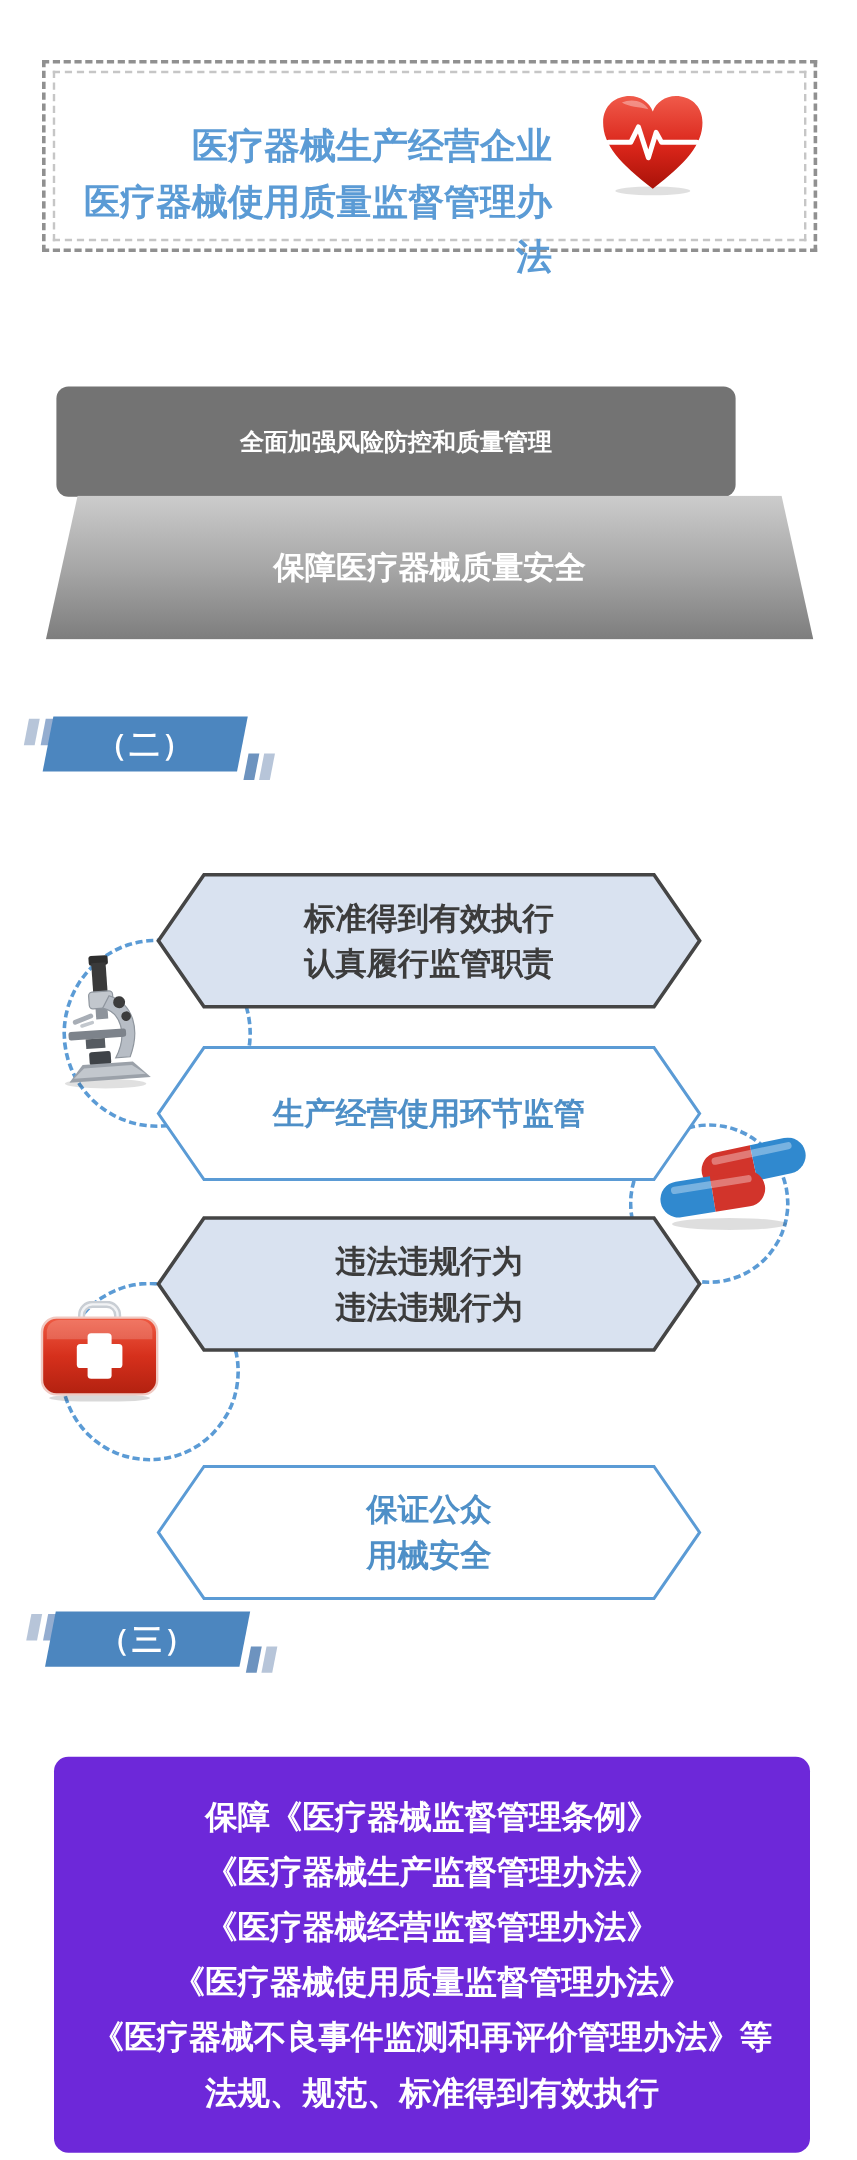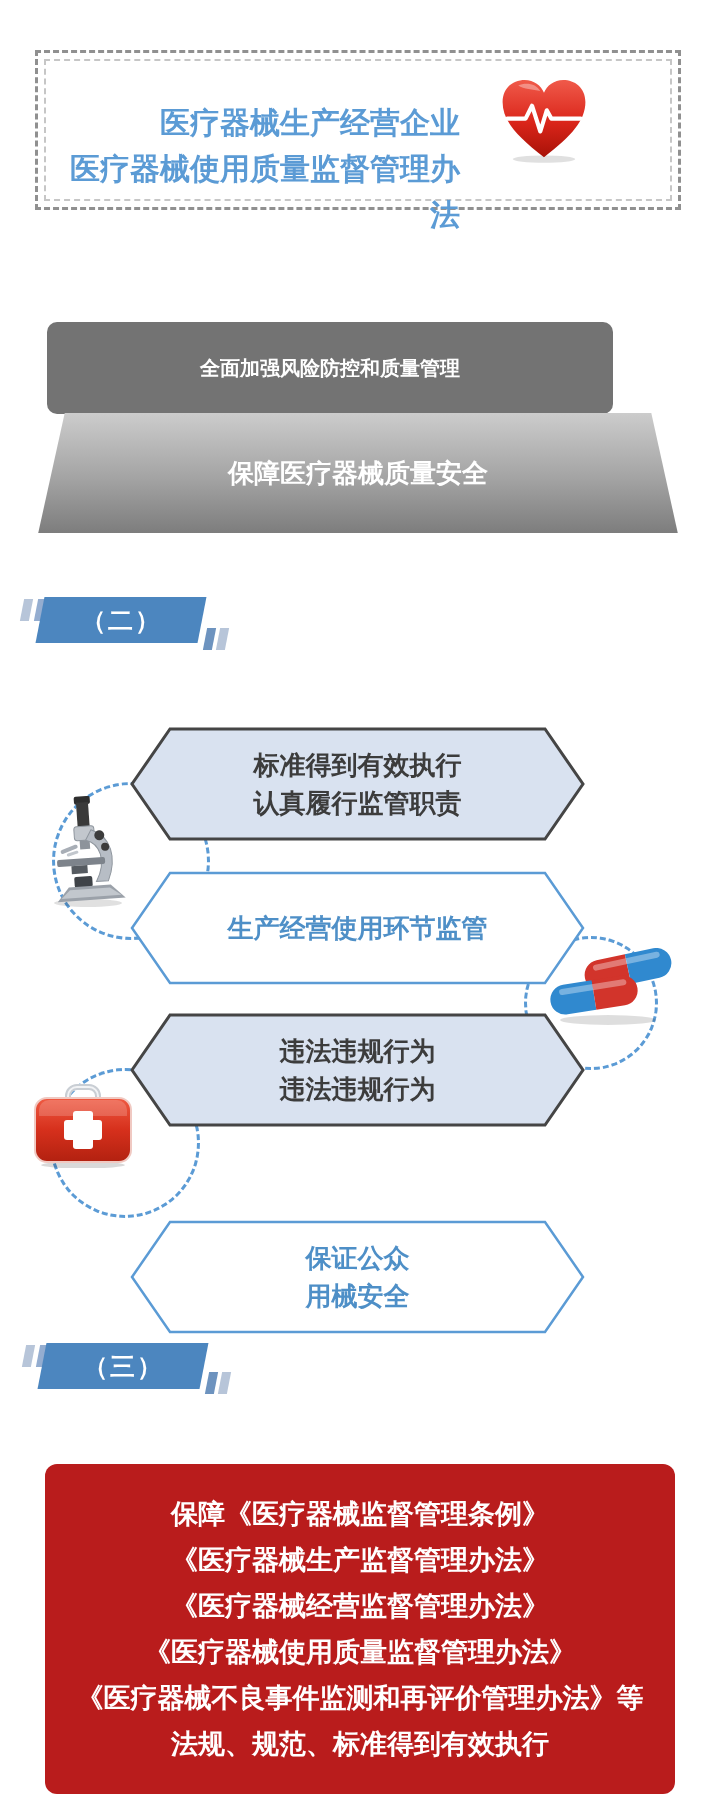--- a/index.html
+++ b/index.html
@@ -68,21 +68,21 @@
     display:flex;flex-direction:column;align-items:center;justify-content:center;
     font-size:26px;line-height:38px;text-align:center;
   }
   .hex-dark-text{color:#3c3c3c;}
   .hex-blue-text{color:#4e8fc7;}
 
   .dash-circle{border:3px dashed #5b9bd5;border-radius:50%;}
 
   
   .bottom-box{
-    left:45px;top:1464px;width:630px;height:330px;background:#b91c1c;
+    left:45px;top:1464px;width:630px;height:330px;background:#6d28d9;
     border-radius:12px;color:#ffffff;font-size:27px;line-height:46px;
     display:flex;flex-direction:column;align-items:center;justify-content:center;
     text-align:center;
   }
   .z0{z-index:0;} .z2{z-index:2;} .z3{z-index:3;}
 </style>
 </head>
 <body>
 
 <div id="canvas">

